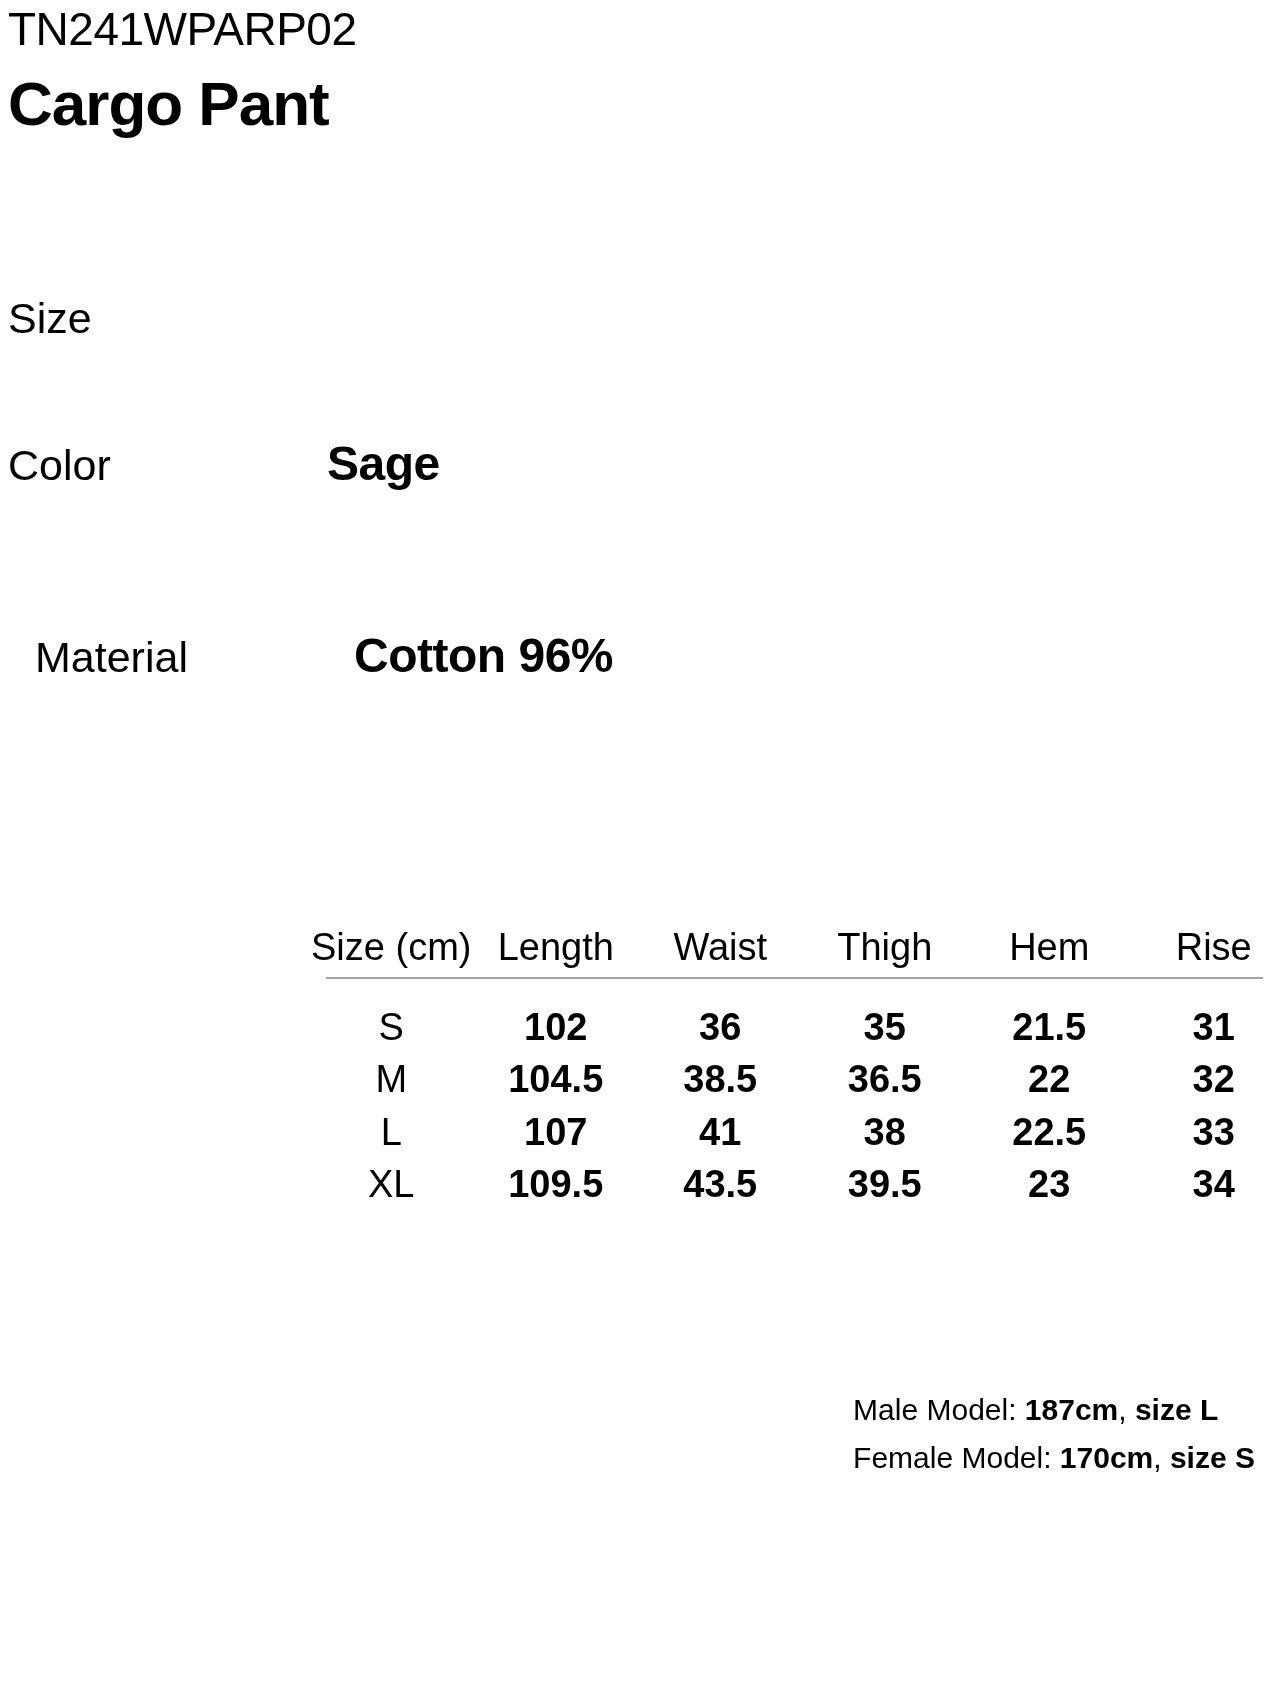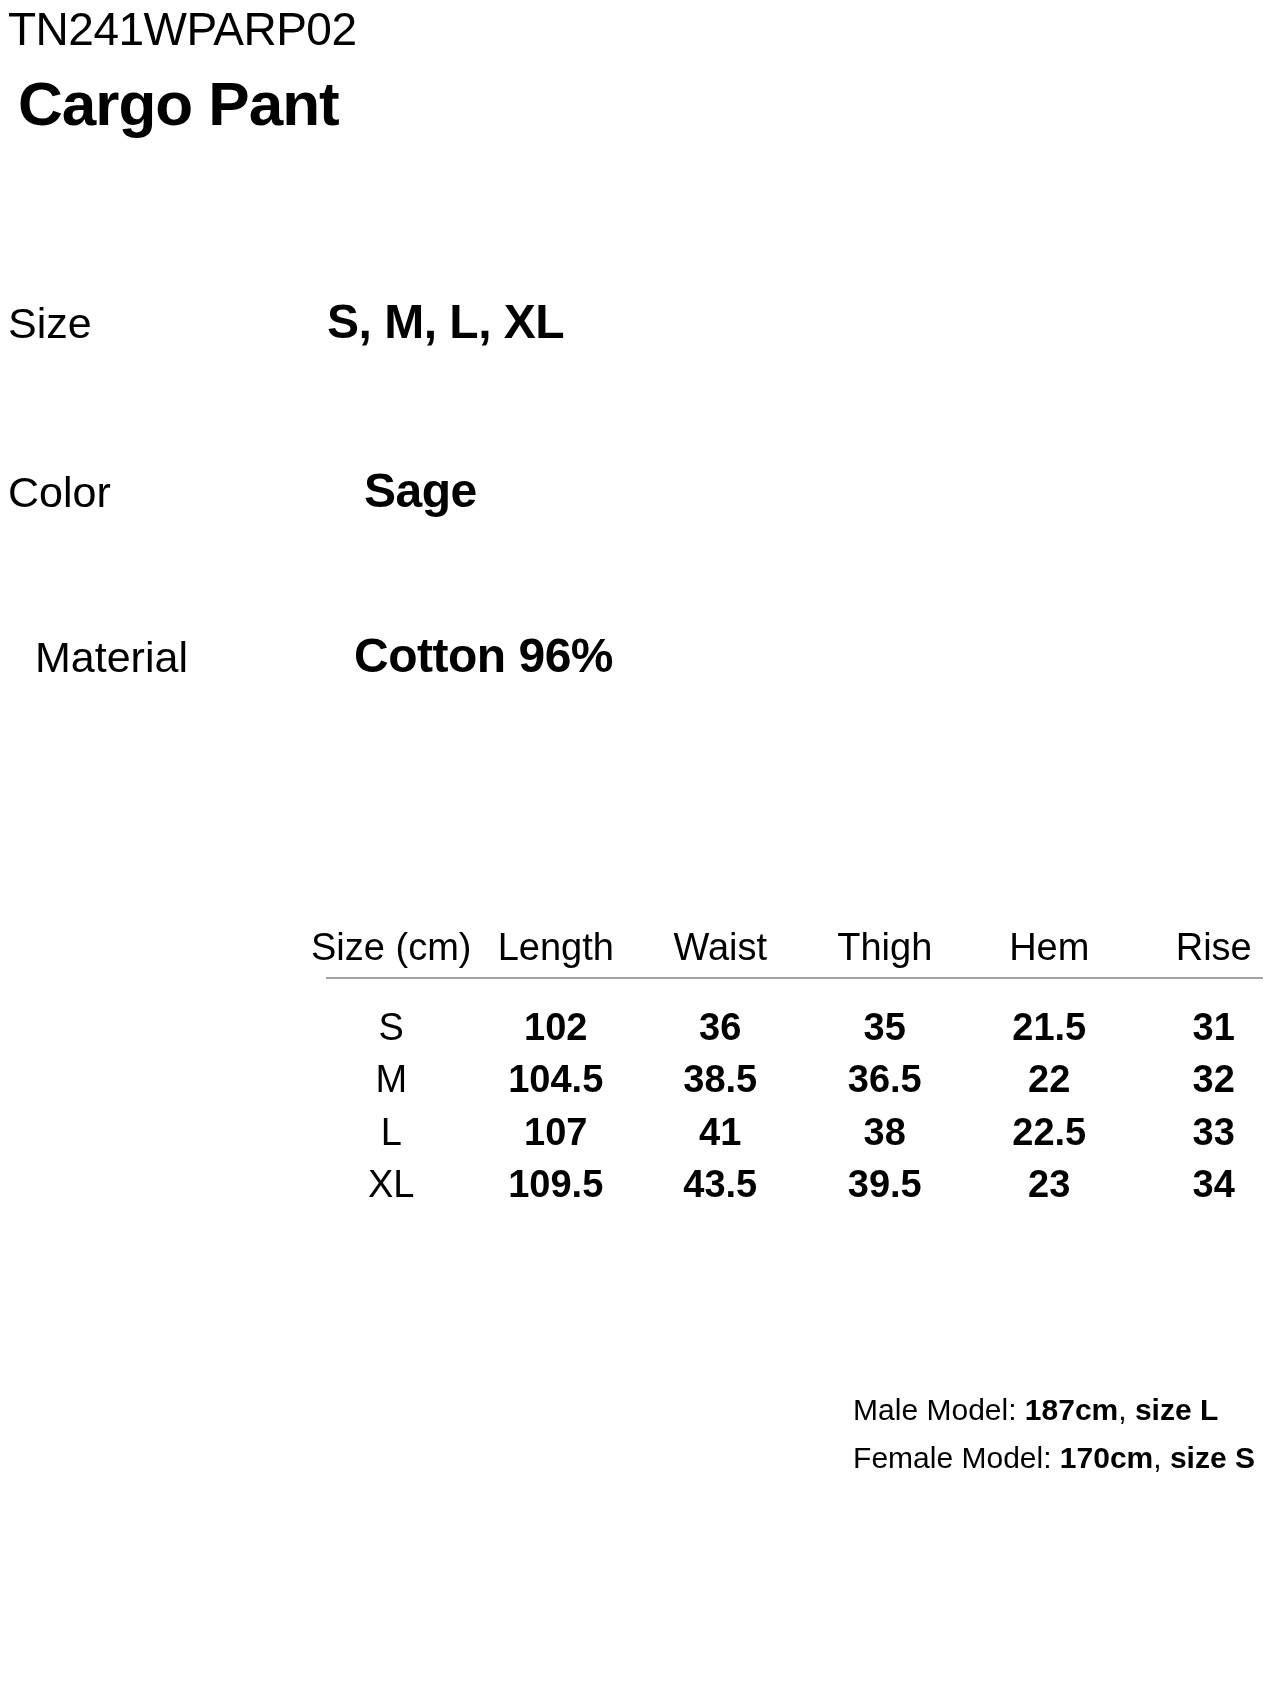--- a/index.html
+++ b/index.html
@@ -17,37 +17,37 @@
     position: absolute;
     left: 8px;
     top: 4px;
     font-size: 46px;
     font-weight: 400;
     line-height: 1.1;
     letter-spacing: -0.5px;
   }
   .name {
     position: absolute;
-    left: 18px;
+    left: 8px;
     top: 70px;
     margin: 0;
     font-size: 62px;
     font-weight: 700;
     line-height: 1.1;
     letter-spacing: -1px;
   }
   .spec-row {
     position: absolute;
     left: 8px;
     display: flex;
     align-items: baseline;
     white-space: nowrap;
   }
   .spec-row.size     { top: 294px; }
-  .spec-row.color    { top: 463px; gap: 37px; }
+  .spec-row.color    { top: 436px; }
   .spec-row.material { top: 628px; margin-left: 27px; }
   .spec-label {
     font-size: 43px;
     font-weight: 400;
     width: 319px;
     flex: 0 0 319px;
   }
   .spec-value {
     font-size: 48px;
     font-weight: 700;
@@ -103,21 +103,20 @@
 <body>
 
 <main>
 
   <div class="code">TN241WPARP02</div>
   <h1 class="name">Cargo Pant</h1>
 
   <section>
     <div class="spec-row size">
       <span class="spec-label">Size</span>
-      <span class="spec-value">S, M, L, XL</span>
     </div>
     <div class="spec-row color">
       <span class="spec-label">Color</span>
       <span class="spec-value">Sage</span>
     </div>
     <div class="spec-row material">
       <span class="spec-label">Material</span>
       <span class="spec-value">Cotton 96%</span>
     </div>
   </section>

